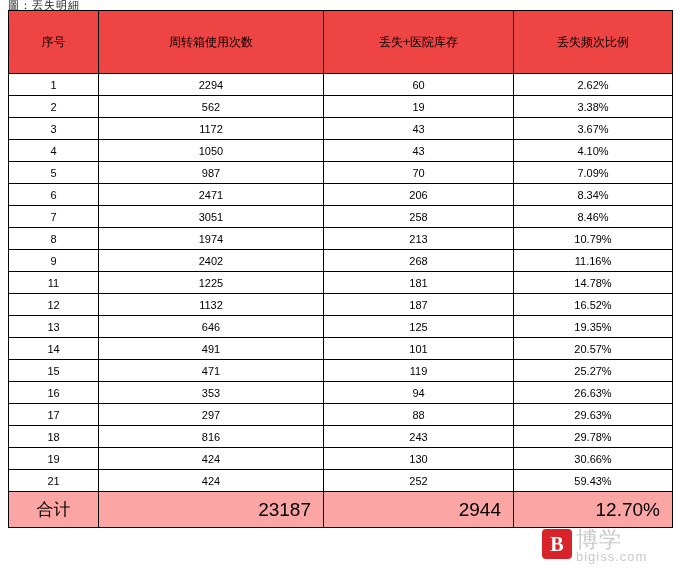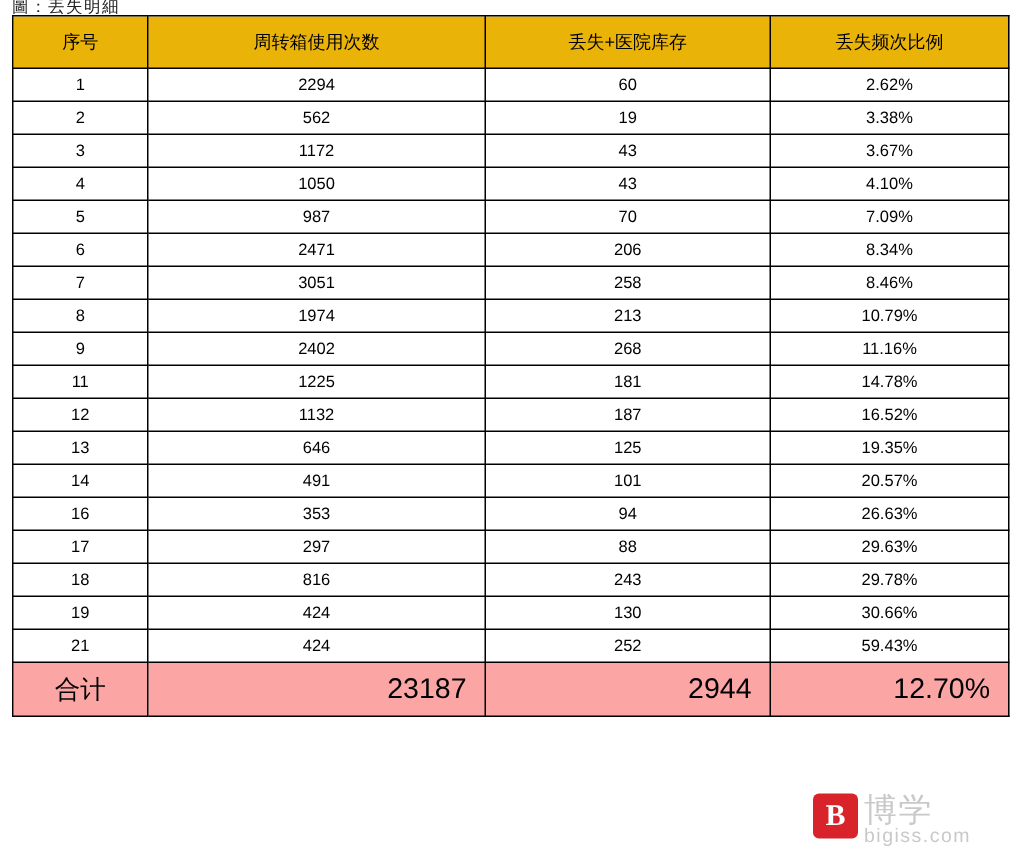--- a/index.html
+++ b/index.html
@@ -39,25 +39,25 @@
     table-layout: fixed;
   }
   table.data-table th,
   table.data-table td {
     border: 1px solid #000000;
     text-align: center;
     vertical-align: middle;
     color: #000000;
   }
   thead th {
-    background: #eab308;
+    background: #ef4444;
     font-size: 12px;
     font-weight: normal;
     height: 34px;
-    padding: 0;
+    padding: 14px;
   }
   tbody td {
     font-size: 11px;
     height: 21px;
     padding: 0;
     background: #ffffff;
   }
   col.c-index { width: 90px; }
   col.c-usage { width: 225px; }
   col.c-loss  { width: 190px; }
@@ -216,20 +216,26 @@
           <td>125</td>
           <td>19.35%</td>
         </tr>
         <tr>
           <td>14</td>
           <td>491</td>
           <td>101</td>
           <td>20.57%</td>
         </tr>
         <tr>
+          <td>15</td>
+          <td>471</td>
+          <td>119</td>
+          <td>25.27%</td>
+        </tr>
+        <tr>
           <td>16</td>
           <td>353</td>
           <td>94</td>
           <td>26.63%</td>
         </tr>
         <tr>
           <td>17</td>
           <td>297</td>
           <td>88</td>
           <td>29.63%</td>

